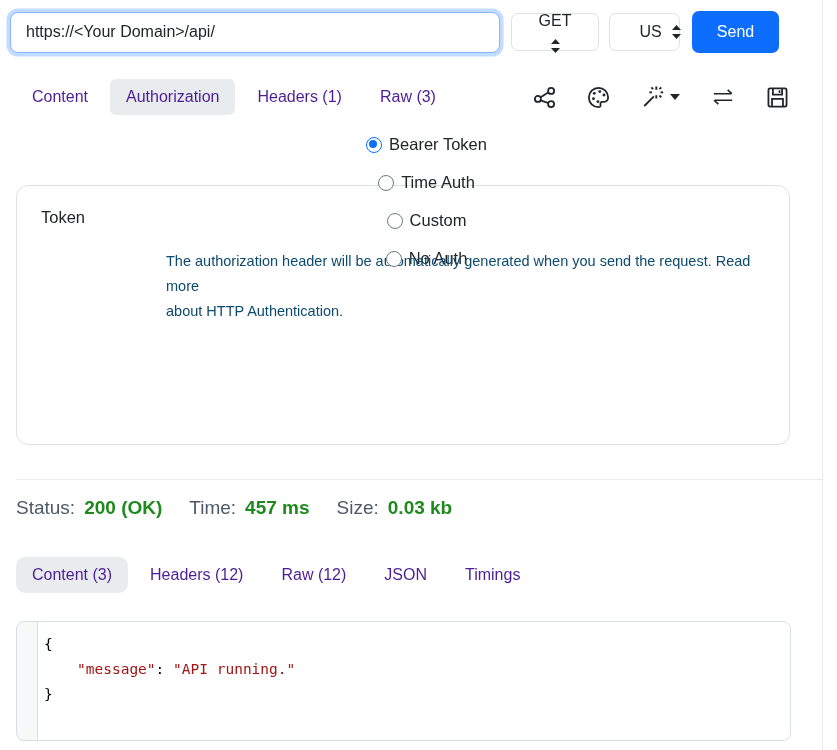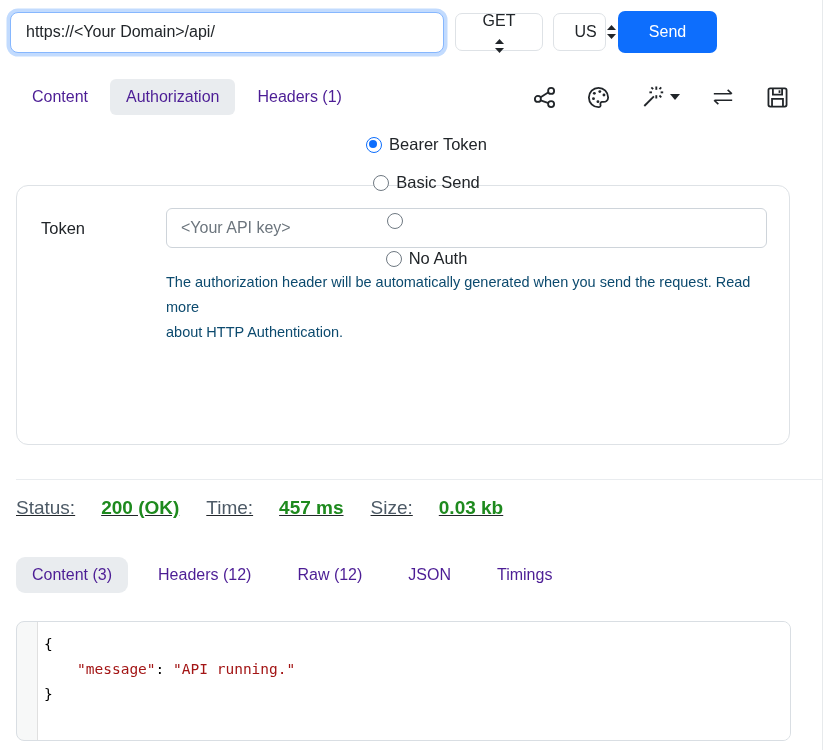--- a/index.html
+++ b/index.html
@@ -14,37 +14,37 @@
     position: absolute; left: 822px; top: 0; width: 1px; height: 750px;
     background: #e7eaec;
   }
 
   
   .request-bar {
     display: flex; align-items: center;
     margin: 11px 0 0 10px; height: 42px;
   }
   .url-input {
-    width: 434px; height: 41px;
+    width: 490px; height: 41px;
     border: 1px solid #86b7fe; border-radius: 8px;
     box-shadow: 0 0 0 3.5px rgba(13,110,253,.25);
     padding: 0 15px; font-size: 16px; color: #212529;
     font-family: "Liberation Sans", sans-serif;
     outline: none; background: #fff;
   }
   .select-box {
     height: 38px; border: 1px solid #dee2e6; border-radius: 7px;
     background: #fff; display: flex; align-items: center; justify-content: center;
     gap: 9px; font-size: 16px; color: #212529; cursor: pointer;
   }
   .select-method { width: 88px; margin-left: 11px; flex-direction: column; }
-  .select-region { width: 53px; margin-left: 10px; padding-left: 32px; }
+  .select-region { width: 71px; margin-left: 10px; padding-left: 32px; }
   .updown-icon svg { display: block; }
   .send-button {
-    width: 99px; height: 42px; margin-left: 12px;
+    width: 87px; height: 42px; margin-left: 12px;
     background: #0d6efd; border: none; border-radius: 7px;
     color: #fff; font-size: 16px; font-family: "Liberation Sans", sans-serif;
     cursor: pointer;
   }
 
   
   .tabs-row {
     display: flex; align-items: center;
     margin: 24px 0 0 16px; height: 40px;
   }
@@ -102,21 +102,21 @@
   }
 
   
   .section-divider {
     margin: 34px 0 0 16px; width: 806px; height: 1px; background: #e9ecef;
   }
   .status-row {
     display: flex; align-items: center; gap: 27px;
     margin: 17px 0 0 16px; font-size: 19px;
   }
-  .status-group { display: flex; align-items: flex-start; gap: 26px; text-decoration: underline; }
+  .status-group { display: flex; align-items: flex-start; gap: 9px; }
   .status-label { color: #4d5a66; }
   .status-value { color: #1e8a1e; font-weight: 600; }
 
   
   .code-card {
     margin: 26px 0 0 16px; width: 775px; height: 120px;
     border: 1px solid #d9dee3; border-radius: 8px; background: #f7f8f8;
     overflow: hidden;
   }
   .code-area {
@@ -155,20 +155,21 @@
         </svg>
     </span>
   </div>
   <button class="send-button">Send</button>
 </div>
 
 <div class="tabs-row">
   <div class="tab">Content</div>
   <div class="tab active">Authorization</div>
   <div class="tab">Headers (1)</div>
+  <div class="tab">Raw (3)</div>
 
   <div class="toolbar-icons">
     <span class="icon-btn">
       <svg width="23" height="23" viewBox="0 0 16 16" fill="none" stroke="#212529" stroke-width="1.25">
         <circle cx="3.4" cy="9" r="2.1"></circle>
           <circle cx="12.6" cy="3.4" r="2.1"></circle>
           <circle cx="12.6" cy="12.6" r="2.1"></circle>
         <line x1="5.3" y1="7.9" x2="10.8" y2="4.4"></line>
           <line x1="5.3" y1="10" x2="10.8" y2="11.9"></line>
       </svg>
@@ -213,36 +214,35 @@
   </div>
 </div>
 
 <div class="auth-options">
   <label class="radio-option">
     <span class="radio-circle checked"></span>
     <span>Bearer Token</span>
   </label>
   <label class="radio-option">
     <span class="radio-circle"></span>
-    <span>Basic Send</span>
+    <span>Time Auth</span>
   </label>
   <label class="radio-option">
     <span class="radio-circle"></span>
     <span>Custom</span>
   </label>
   <label class="radio-option">
     <span class="radio-circle"></span>
     <span>No Auth</span>
   </label>
 </div>
 
 <div class="token-card">
   <div class="token-row">
     <div class="token-label">Token</div>
-    <input class="token-input" type="text" placeholder="&lt;Your API key&gt;" style="">
   </div>
   <div class="token-help">
     <div>The authorization header will be automatically generated when you send the request. Read more</div>
     <div>about HTTP Authentication.</div>
   </div>
 </div>
 
 <div class="section-divider"></div>
 <div class="status-row">
   <div class="status-group">
@@ -252,21 +252,21 @@
   <div class="status-group">
     <span class="status-label">Time:</span>
     <span class="status-value">457 ms</span>
   </div>
   <div class="status-group">
     <span class="status-label">Size:</span>
     <span class="status-value">0.03 kb</span>
   </div>
 </div>
 
-<div class="tabs-row" style="margin-top:36px;gap:8px;">
+<div class="tabs-row" style="margin-top:36px;">
   <div class="tab active">Content (3)</div>
   <div class="tab">Headers (12)</div>
   <div class="tab">Raw (12)</div>
   <div class="tab">JSON</div>
   <div class="tab">Timings</div>
 </div>
 
 <div class="code-card">
   <div class="code-area">
     <div class="code-line"><span>{</span></div>

